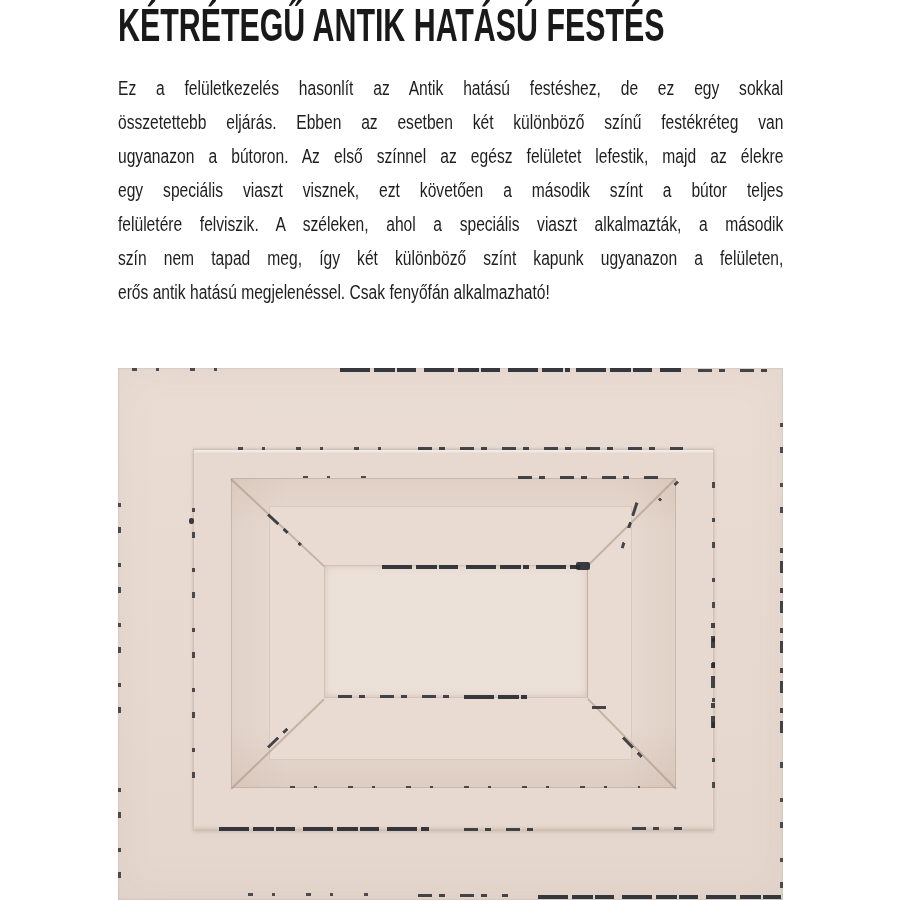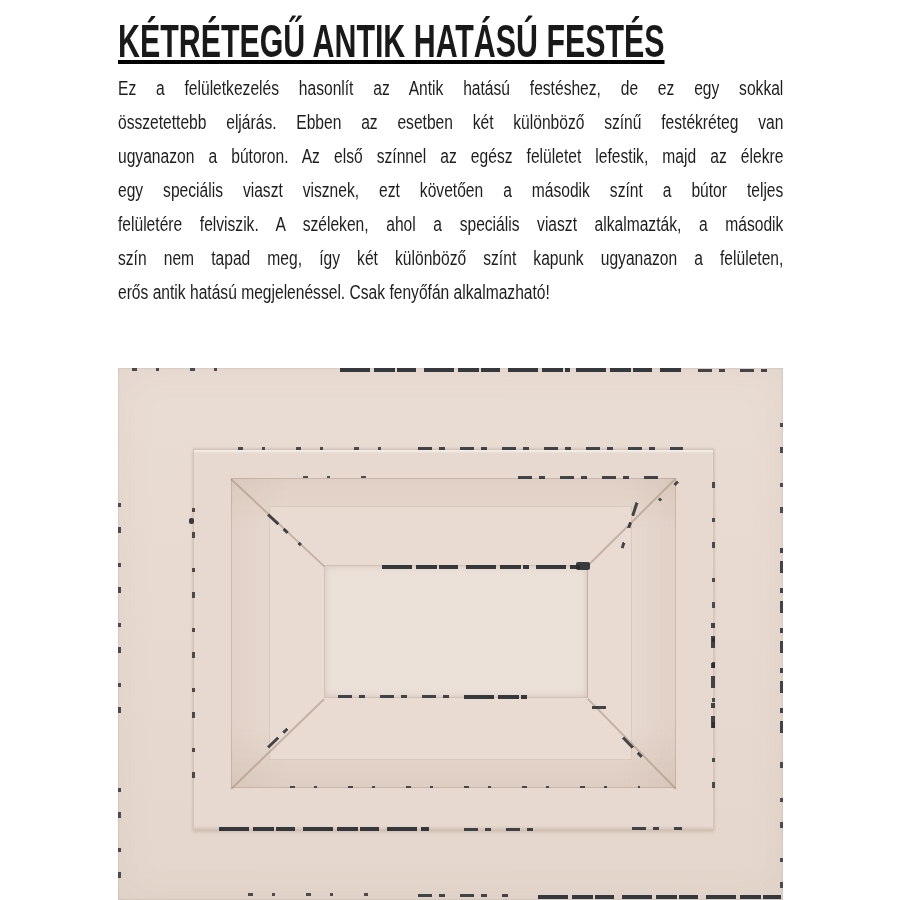--- a/index.html
+++ b/index.html
@@ -1,21 +1,21 @@
 <!DOCTYPE html>
 <html><head>
 <meta charset="utf-8">
 <style>
   * { margin:0; padding:0; box-sizing:border-box; }
   html,body { width:900px; height:900px; background:#ffffff; overflow:hidden;
               font-family:"Liberation Sans","DejaVu Sans",sans-serif; }
   .page { position:relative; width:900px; height:900px; background:#ffffff; }
 
   
-  .title-wrap { position:absolute; left:118px; top:16px; width:665px; height:54px; overflow:visible;text-decoration:underline; }
+  .title-wrap { position:absolute; left:118px; top:0; width:665px; height:54px; overflow:visible; }
   .title { font-size:46px; font-weight:700; color:#191919; white-space:nowrap;
            width:900px; transform:scaleX(0.66); transform-origin:0 0; line-height:50px;
            letter-spacing:0px; }
 
   
   .para { position:absolute; left:118px; top:71px; width:853px;
           transform:scaleX(0.78); transform-origin:0 0;
           color:#1e1e1e; font-size:20px; line-height:34px; font-weight:400; }
   .jl   { text-align:justify; text-align-last:justify; height:34px; overflow:hidden; }
   .jl.last { text-align-last:left; }

